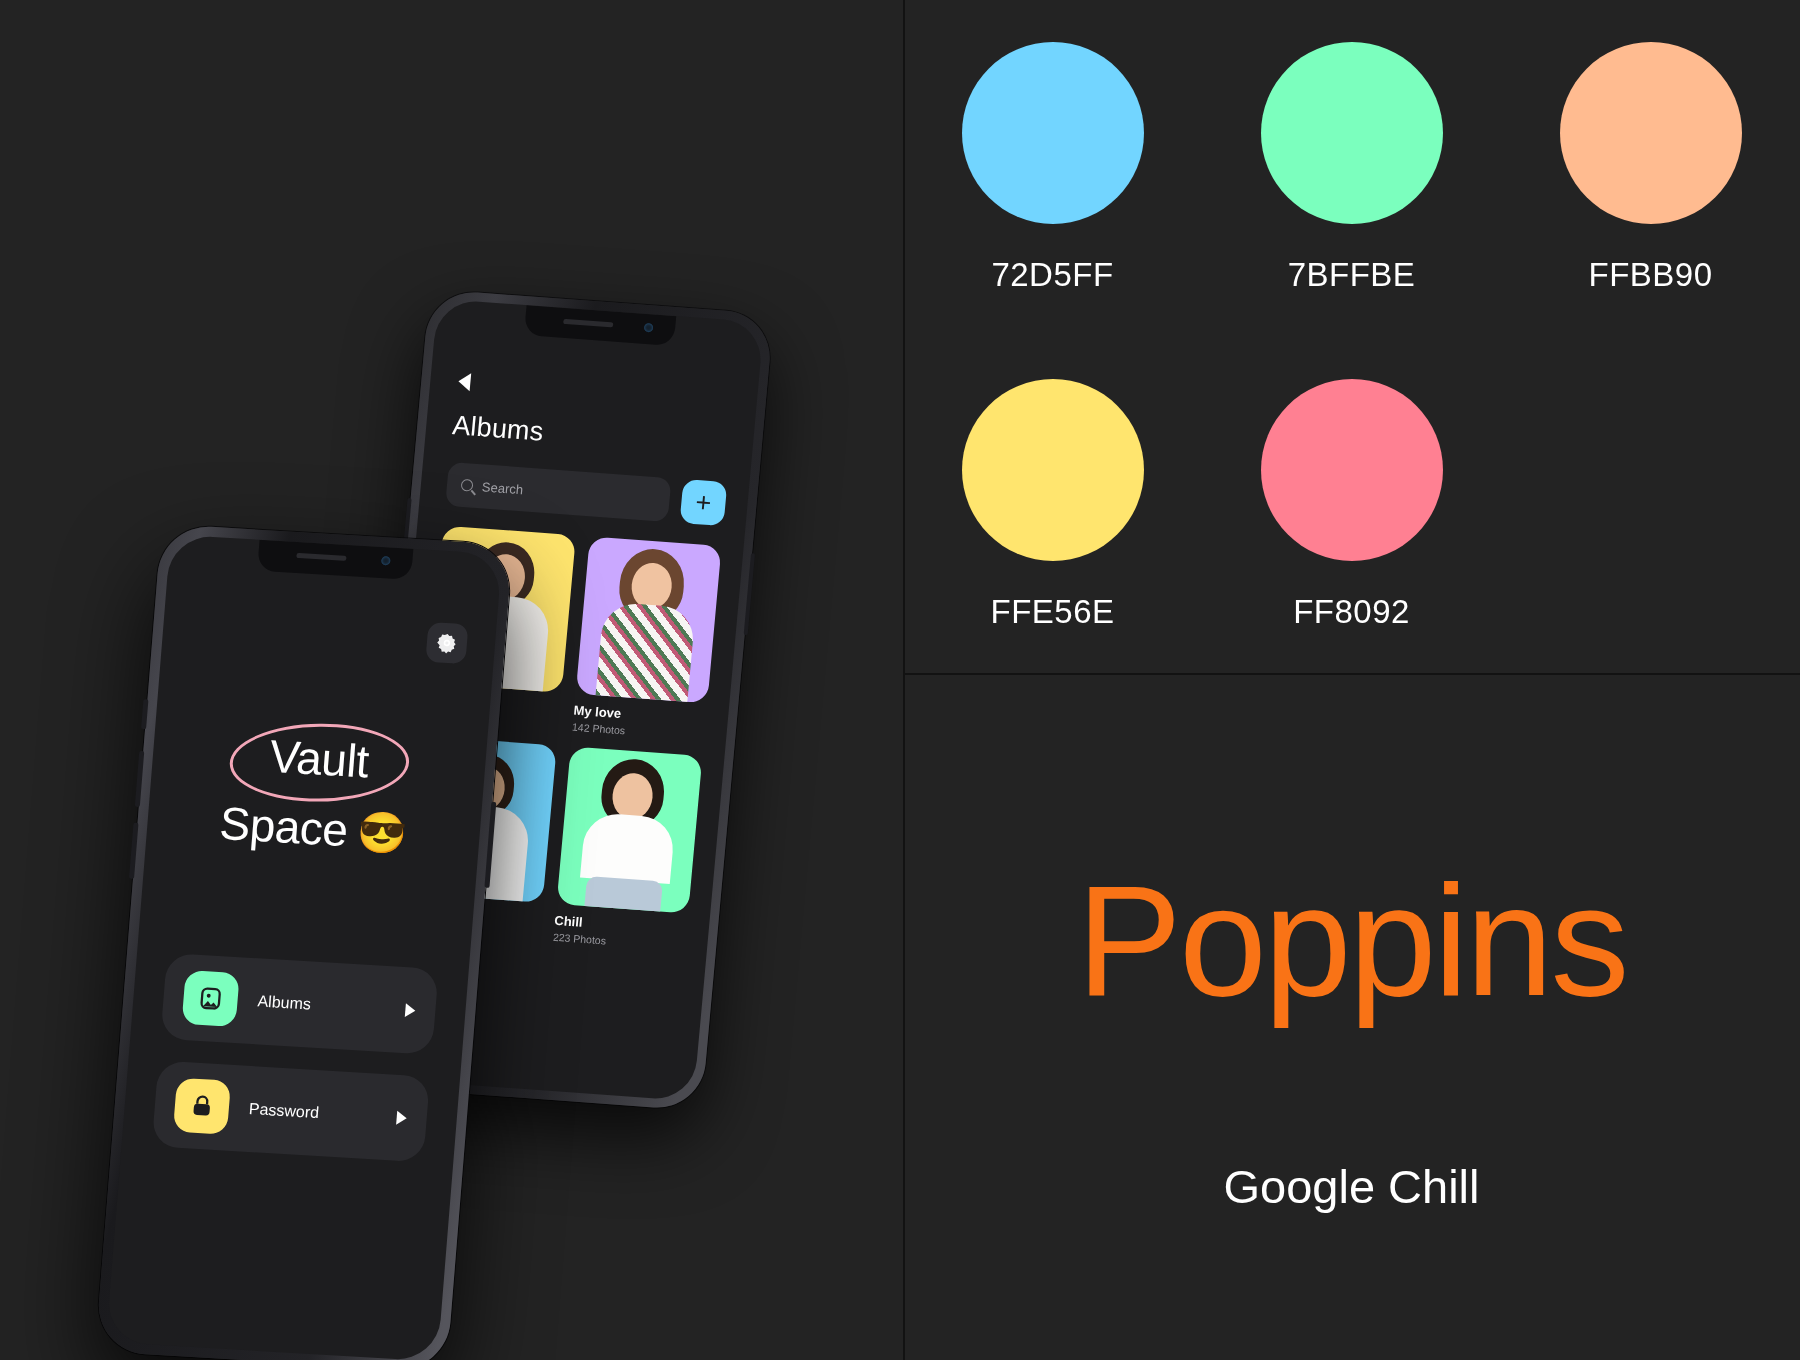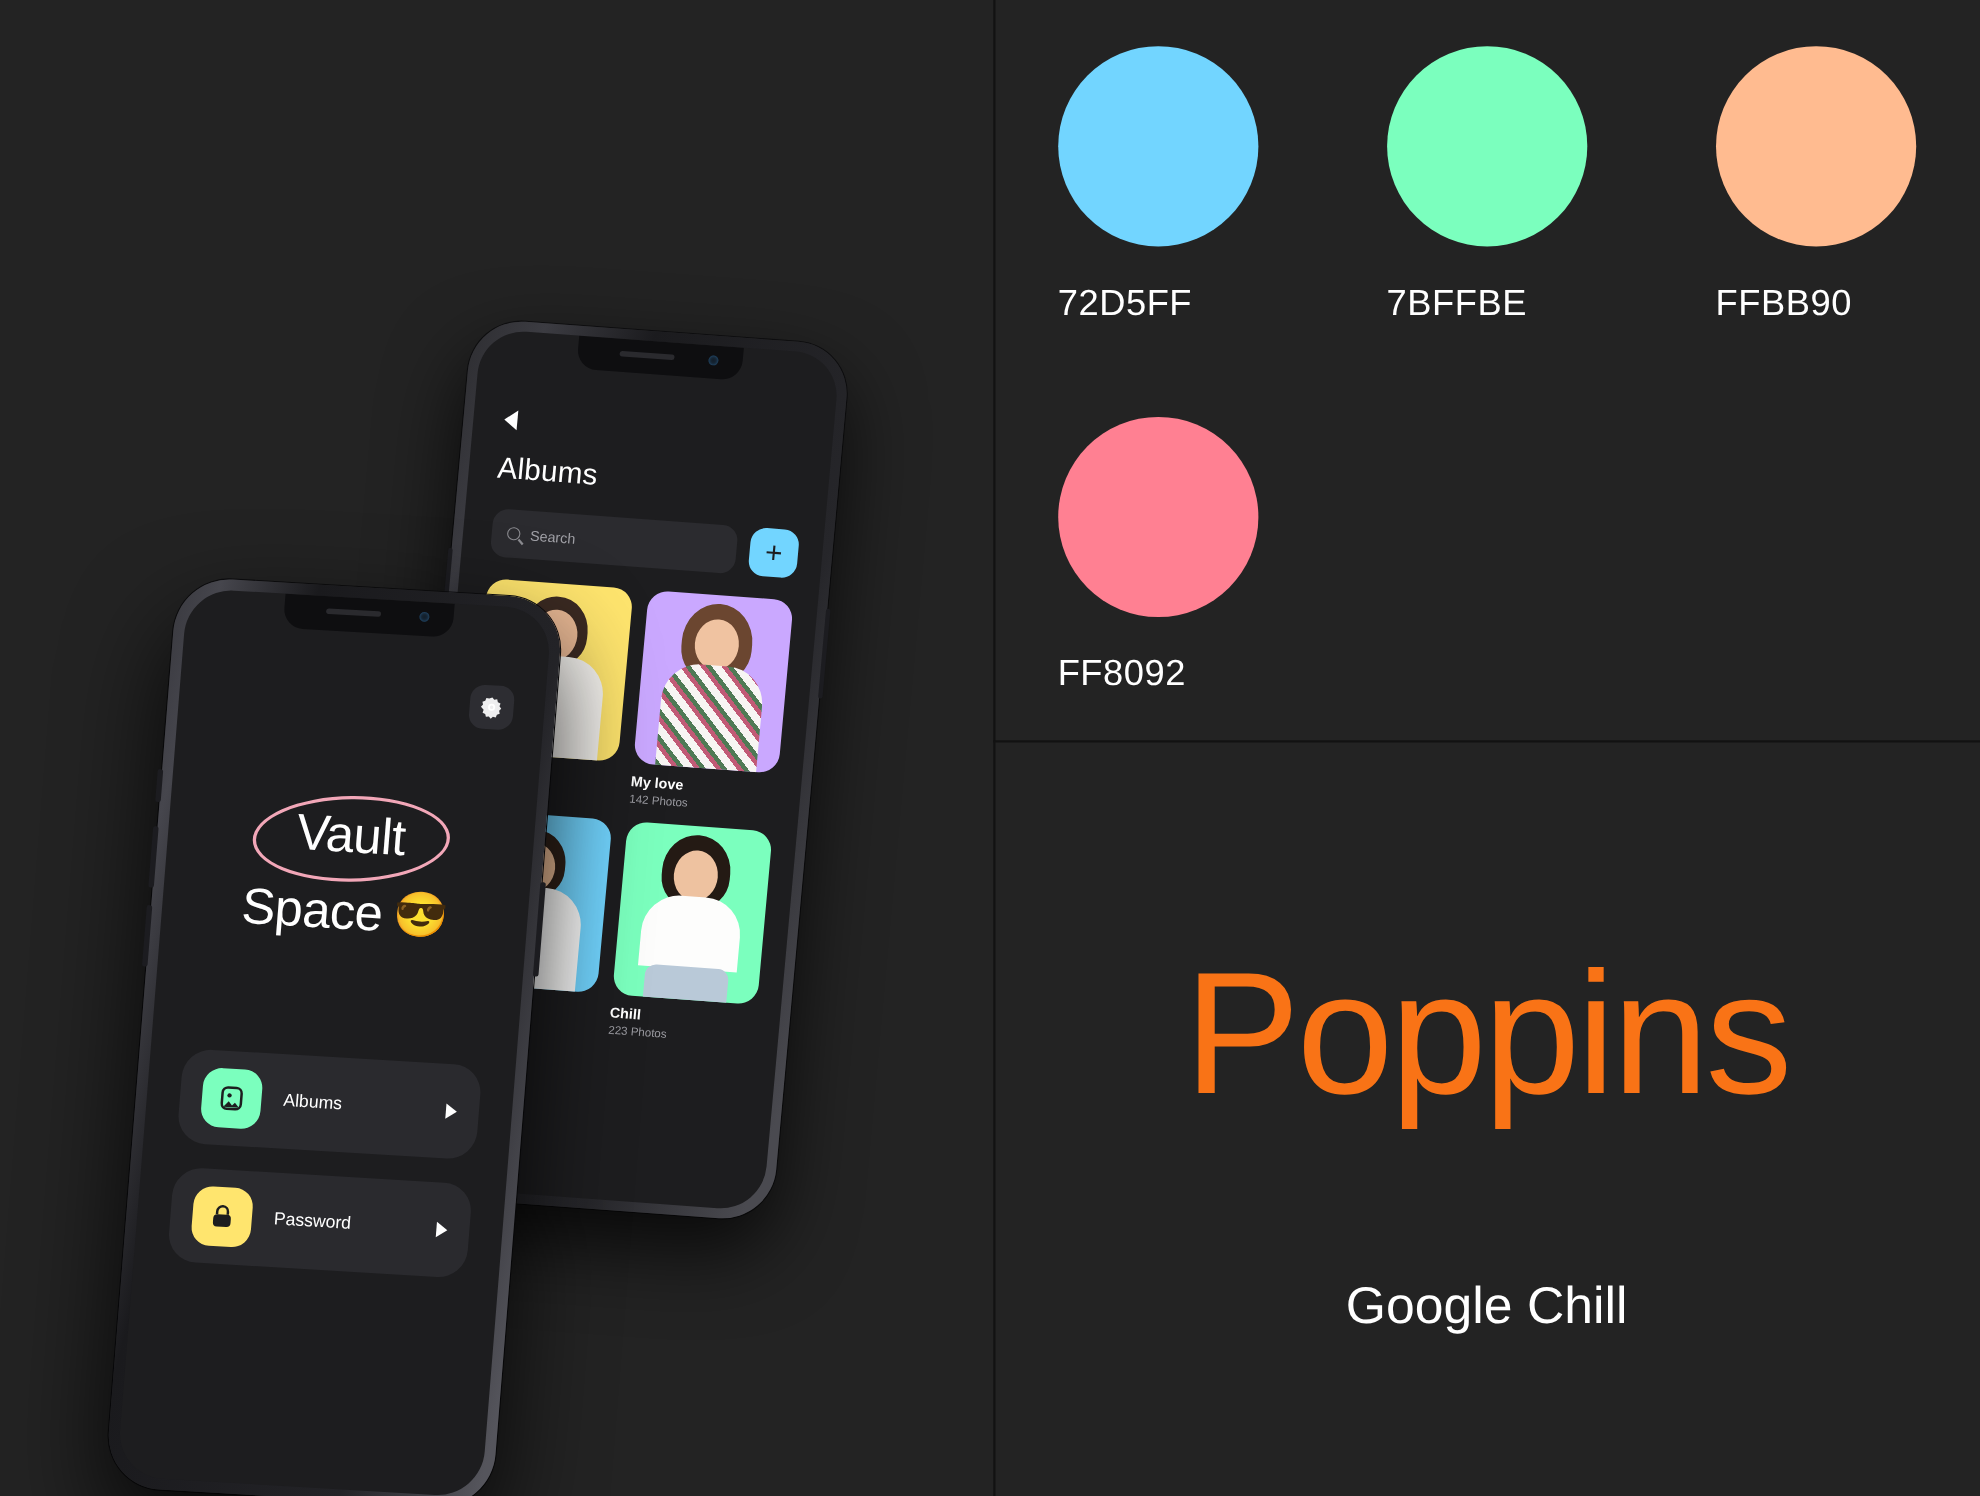--- a/index.html
+++ b/index.html
@@ -192,21 +192,21 @@
 
   
   .palette {
     position: absolute; left: 903px; top: 0; width: 897px; height: 673px;
   }
   .swatch-grid {
     position: absolute; left: 0; top: 0; width: 897px; height: 673px;
     display: grid; grid-template-columns: repeat(3, 1fr); grid-template-rows: repeat(2, 1fr);
     align-items: center; justify-items: center;
   }
-  .swatch { display: flex; flex-direction: column; align-items: flex-start; }
+  .swatch { display: flex; flex-direction: column; align-items: center; }
   .swatch .dot {
     width: 182px; height: 182px; border-radius: 50%;
   }
   .swatch .hex {
     margin-top: 32px; font-size: 33px; color: #ffffff; letter-spacing: .5px;
     font-weight: 400;
   }
 
   
   .fontpanel {
@@ -383,20 +383,24 @@
       <div class="swatch">
         <div class="dot" style="background:#7BFFBE;"></div>
         <div class="hex">7BFFBE</div>
       </div>
 
       <div class="swatch">
         <div class="dot" style="background:#FFBB90;"></div>
         <div class="hex">FFBB90</div>
       </div>
 
+      <div class="swatch">
+        <div class="dot" style="background:#FFE56E;"></div>
+        <div class="hex">FFE56E</div>
+      </div>
 
 
       <div class="swatch">
         <div class="dot" style="background:#FF8092;"></div>
         <div class="hex">FF8092</div>
       </div>
 
     </div>
   </div>
 

